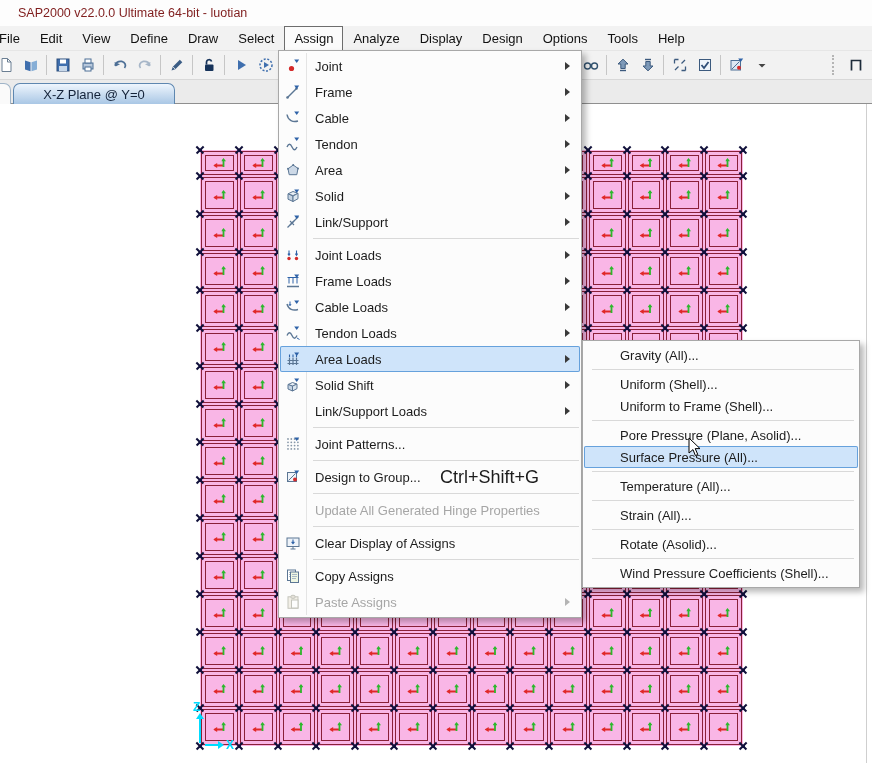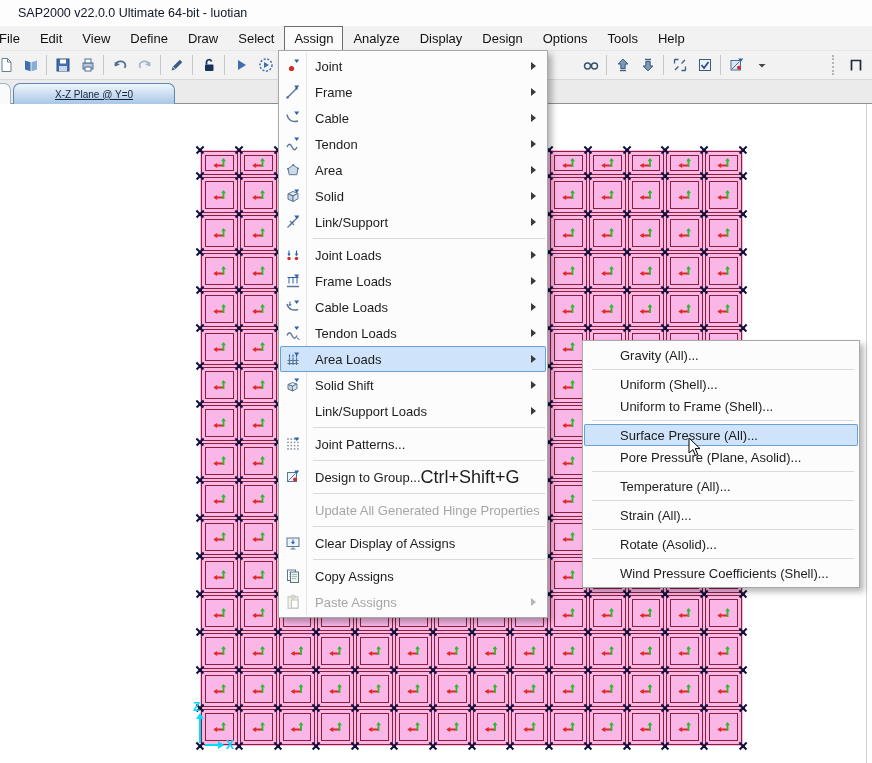--- a/index.html
+++ b/index.html
@@ -3,21 +3,21 @@
 <meta charset="utf-8">
 <style>
   * { margin:0; padding:0; box-sizing:border-box; }
   html,body { width:872px; height:763px; overflow:hidden;
     font-family:"Liberation Sans", sans-serif; background:#fff; }
   #app { position:relative; width:872px; height:763px; background:#fff; }
 
   
   #titlebar { position:absolute; left:0; top:0; width:872px; height:26px;
     background:#fdfdfd; display:flex; align-items:center; }
-  #titlebar .title { font-size:12.5px; color:#0f172a; margin-left:18px; white-space:nowrap; }
+  #titlebar .title { font-size:12.5px; color:#7f1d1d; margin-left:18px; white-space:nowrap; }
 
   #menubar { position:absolute; left:0; top:26px; width:872px; height:24px;
     background:#f2f2f2; display:flex; align-items:stretch; overflow:hidden; }
   .mb-item { font-size:13px; color:#111; padding:0 9px; display:flex; align-items:center;
     white-space:nowrap; border:1px solid transparent; }
   .mb-item:first-child { margin-left:-11px; }
   .mb-item.active { background:#fbfbfb; border:1px solid #6d6d6d; border-bottom:none; }
 
   #toolbar { position:absolute; left:0; top:50px; width:872px; height:30px;
     background:#f2f2f2; border-top:1px solid #e6e6e6; border-bottom:1px solid #d8d8d8; }
@@ -30,21 +30,21 @@
 
   #tabbar { position:absolute; left:0; top:80px; width:872px; height:24px;
     background:#ebebeb; border-bottom:1px solid #8f8f8f; }
   .tab-partial { position:absolute; left:0; top:3px; width:11px; height:21px;
     background:#fafafa; border:1px solid #9fb4c8; border-left:none; border-bottom:none;
     border-radius:0 7px 0 0; }
   .tab-main { position:absolute; left:13px; top:3px; width:162px; height:21px;
     border:1px solid var(--tab-border); border-bottom:none; border-radius:7px 7px 0 0;
     background:linear-gradient(to bottom, var(--tab-grad-top) 0%, #cfe0f2 45%, var(--tab-grad-bot) 100%);
     display:flex; align-items:center; justify-content:center; }
-  .tab-main span { font-size:10px; color:#14233a;text-decoration:underline; }
+  .tab-main span { font-size:13px; color:#14233a; }
 
   
   #canvas { position:absolute; left:0; top:104px; width:872px; height:659px; background:#fff; }
   #right-line { position:absolute; left:866px; top:0; width:1px; height:659px; background:#cfcfcf; }
   #model { position:absolute; left:0; top:-104px; width:872px; height:763px; }
   #grid-bg { position:absolute; background:var(--shell-fill); }
   .cell { position:absolute; background:var(--shell-fill);
     border:1.6px solid var(--shell-edge); }
   .cell-inner { position:absolute; inset:3px; border:1.4px solid var(--shell-edge); }
   .laxes { position:absolute; left:50%; top:50%; width:13px; height:10px; transform:translate(-50%,-50%); }
@@ -68,21 +68,21 @@
   #origin-axes .xhead { position:absolute; left:218px; top:741px; width:6px; height:8px; background:var(--axis-cyan);
     clip-path:polygon(0 0,100% 50%,0 100%); }
   #origin-axes .zlab, #origin-axes .xlab { position:absolute; color:var(--axis-cyan);
     font-size:12px; font-weight:bold; }
   #origin-axes .zlab { left:193px; top:700px; }
   #origin-axes .xlab { left:226px; top:738px; }
 
   
   .popup { position:absolute; background:#fcfcfc; border:1px solid #a8a8a8;
     box-shadow:4px 4px 6px rgba(0,0,0,0.28); z-index:10; }
-  #assign-menu { left:278px; top:50px; width:270px; padding:2px 0; }
+  #assign-menu { left:278px; top:50px; width:304px; padding:2px 0; }
   #assign-menu .gutter-line { position:absolute; left:27px; top:2px; bottom:2px; width:1px; background:#e4e4e4; }
   #area-submenu { left:582px; top:340px; width:278px; padding:3px 0; }
 
   .menu-item { position:relative; display:flex; align-items:center; height:26px; margin:0 1px; }
   #area-submenu .menu-item { height:22px; padding-left:36px; }
   .mi-icon { width:26px; display:flex; align-items:center; justify-content:center; flex:none; }
   .mi-label { margin-left:9px; flex:1; font-size:13px; color:#1c1c1c; white-space:nowrap; }
   #area-submenu .mi-label { margin-left:0; }
   .mi-shortcut { font-size:18px; color:#1c1c1c; margin-right:26px; }
   .mi-arrow { width:15px; flex:none; display:flex; align-items:center; }
@@ -1714,28 +1714,28 @@
       <div class="menu-sep"></div>
       <div class="menu-item">
         <span class="mi-label">Uniform (Shell)...</span>
         <span class="mi-arrow"></span>
       </div>
       <div class="menu-item">
         <span class="mi-label">Uniform to Frame (Shell)...</span>
         <span class="mi-arrow"></span>
       </div>
       <div class="menu-sep"></div>
+      <div class="menu-item">
+        <span class="mi-label">Pore Pressure (Plane, Asolid)...</span>
+        <span class="mi-arrow"></span>
+      </div>
       <div class="menu-item highlighted">
         <span class="mi-label">Surface Pressure (All)...</span>
         <span class="mi-arrow"></span>
       </div>
-      <div class="menu-item">
-        <span class="mi-label">Pore Pressure (Plane, Asolid)...</span>
-        <span class="mi-arrow"></span>
-      </div>
       <div class="menu-sep"></div>
       <div class="menu-item">
         <span class="mi-label">Temperature (All)...</span>
         <span class="mi-arrow"></span>
       </div>
       <div class="menu-sep"></div>
       <div class="menu-item">
         <span class="mi-label">Strain (All)...</span>
         <span class="mi-arrow"></span>
       </div>

